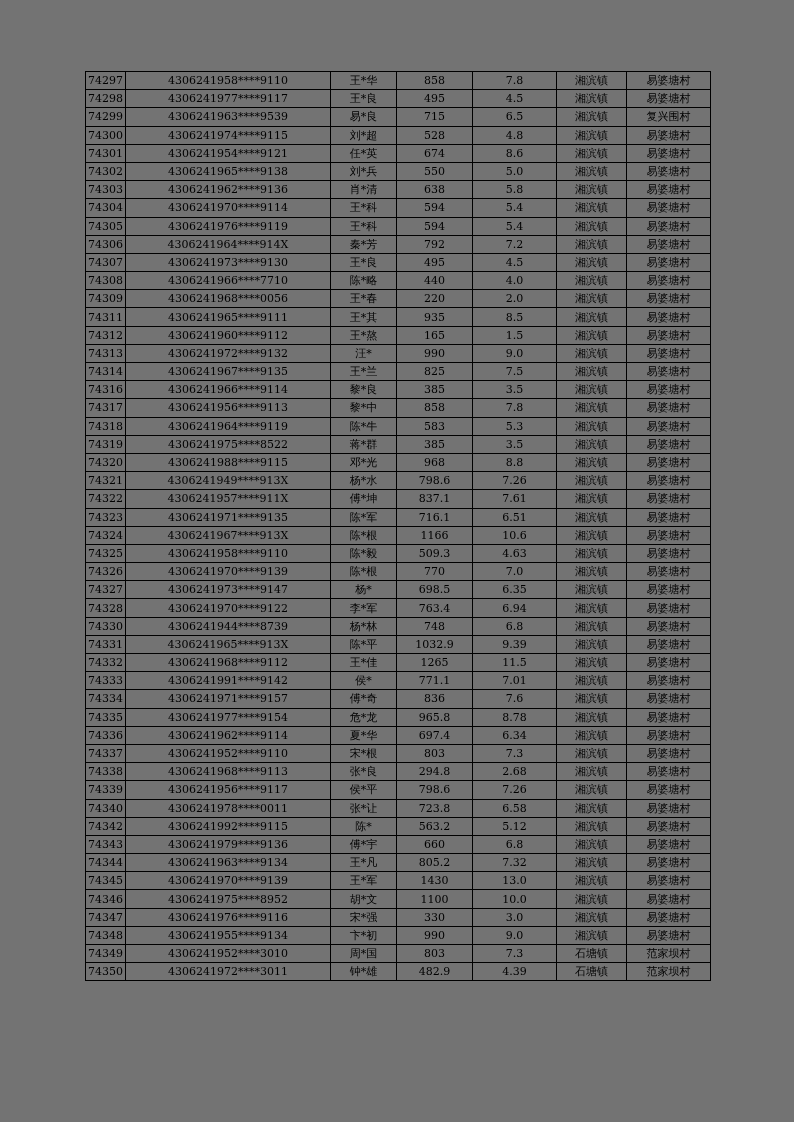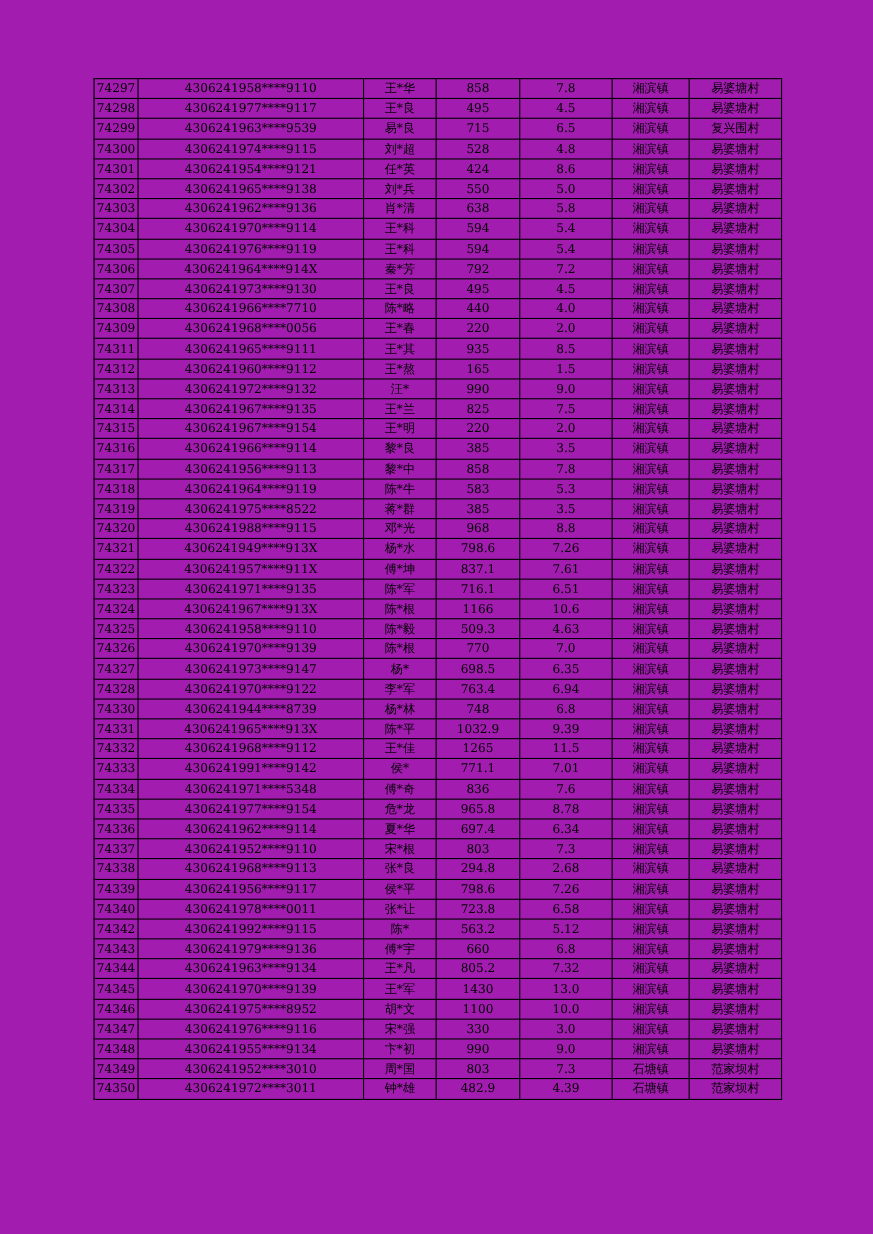--- a/index.html
+++ b/index.html
@@ -4,21 +4,21 @@
 <style>
   html, body {
     margin: 0;
     padding: 0;
     background: #ffffff;
   }
   .page {
     position: relative;
     width: 794px;
     height: 1122px;
-    background: #a21caf;
+    background: #737373;
     font-family: "DejaVu Serif", "Liberation Serif", serif;
     color: #000000;
     overflow: hidden;
   }
   table.records {
     position: absolute;
     left: 85px;
     top: 71px;
     border-collapse: collapse;
     table-layout: fixed;
@@ -94,21 +94,21 @@
     <td>528</td>
     <td>4.8</td>
     <td>湘滨镇</td>
     <td>易婆塘村</td>
   </tr>
 
   <tr>
     <td>74301</td>
     <td>4306241954****9121</td>
     <td>任*英</td>
-    <td>424</td>
+    <td>674</td>
     <td>8.6</td>
     <td>湘滨镇</td>
     <td>易婆塘村</td>
   </tr>
 
   <tr>
     <td>74302</td>
     <td>4306241965****9138</td>
     <td>刘*兵</td>
     <td>550</td>
@@ -221,29 +221,20 @@
   <tr>
     <td>74314</td>
     <td>4306241967****9135</td>
     <td>王*兰</td>
     <td>825</td>
     <td>7.5</td>
     <td>湘滨镇</td>
     <td>易婆塘村</td>
   </tr>
 
-  <tr>
-    <td>74315</td>
-    <td>4306241967****9154</td>
-    <td>王*明</td>
-    <td>220</td>
-    <td>2.0</td>
-    <td>湘滨镇</td>
-    <td>易婆塘村</td>
-  </tr>
 
   <tr>
     <td>74316</td>
     <td>4306241966****9114</td>
     <td>黎*良</td>
     <td>385</td>
     <td>3.5</td>
     <td>湘滨镇</td>
     <td>易婆塘村</td>
   </tr>
@@ -404,21 +395,21 @@
     <td>4306241991****9142</td>
     <td>侯*</td>
     <td>771.1</td>
     <td>7.01</td>
     <td>湘滨镇</td>
     <td>易婆塘村</td>
   </tr>
 
   <tr>
     <td>74334</td>
-    <td>4306241971****5348</td>
+    <td>4306241971****9157</td>
     <td>傅*奇</td>
     <td>836</td>
     <td>7.6</td>
     <td>湘滨镇</td>
     <td>易婆塘村</td>
   </tr>
 
   <tr>
     <td>74335</td>
     <td>4306241977****9154</td>

